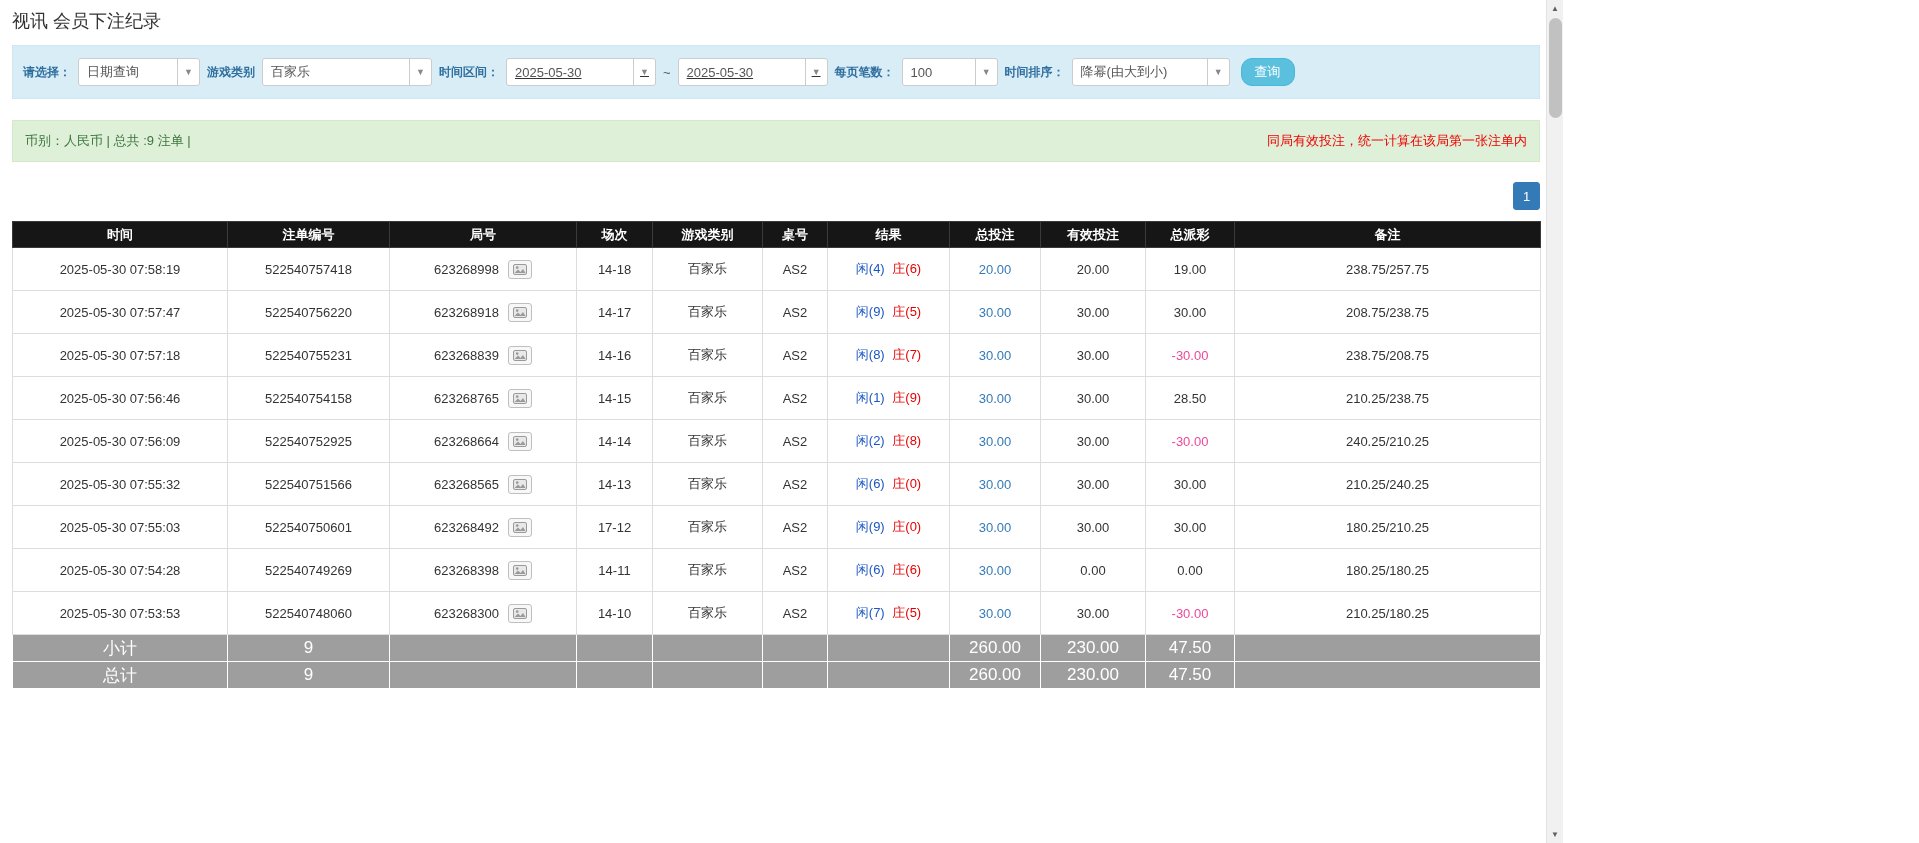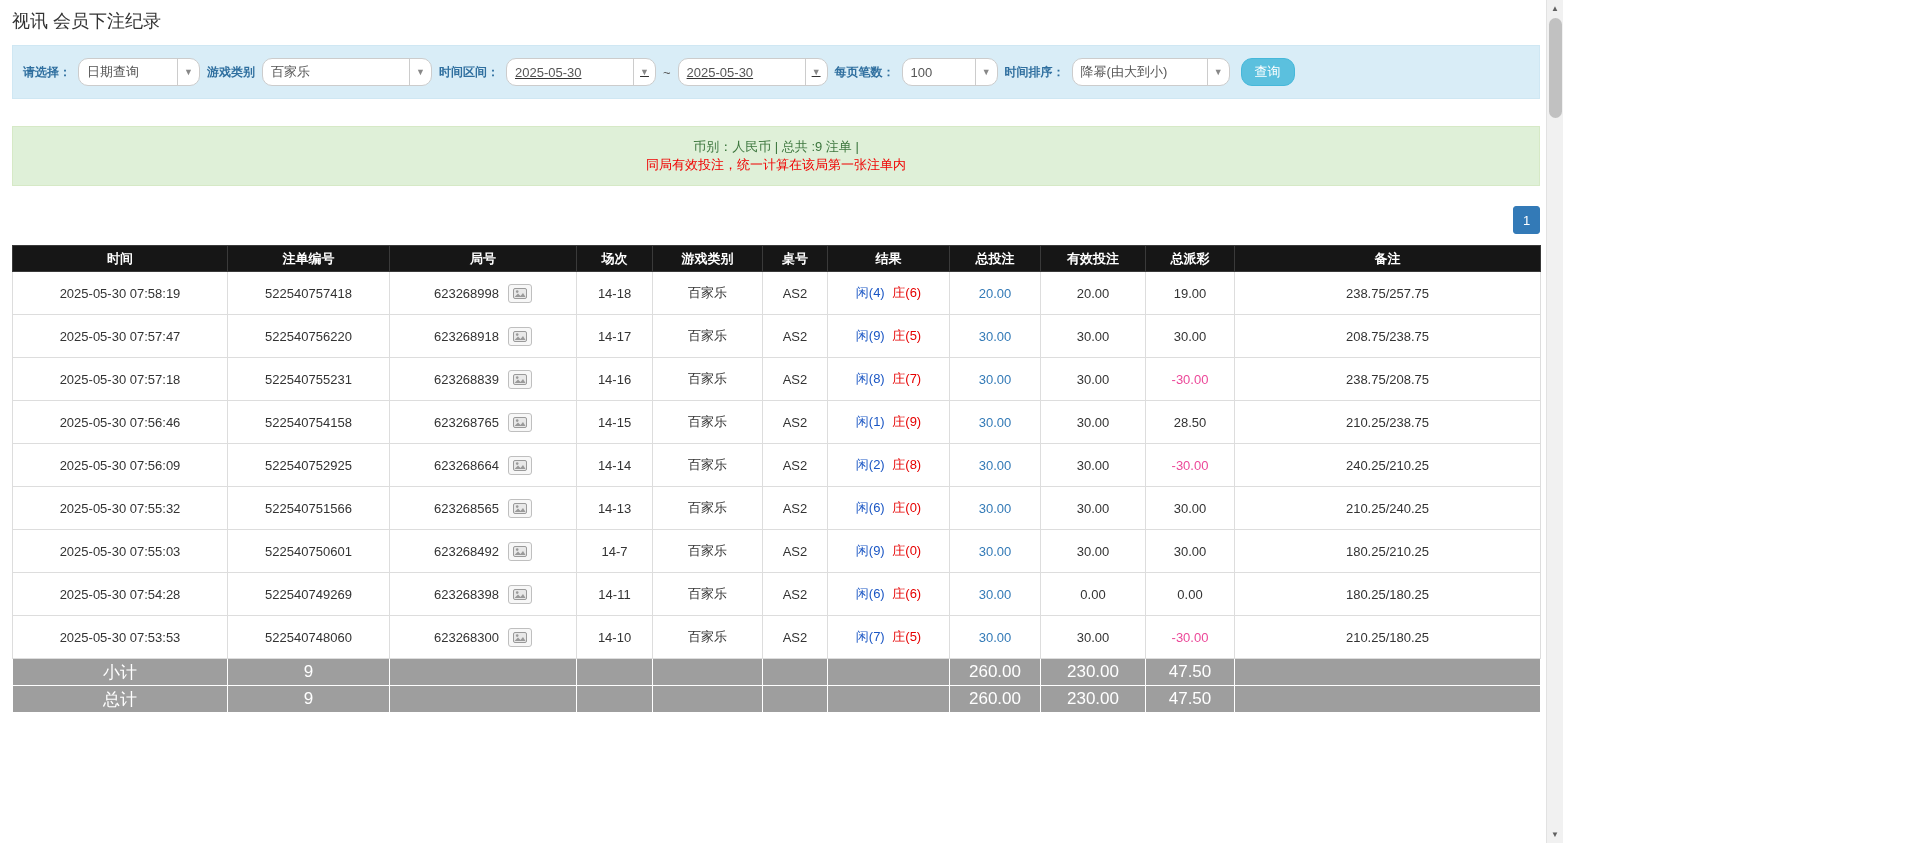--- a/index.html
+++ b/index.html
@@ -15,43 +15,42 @@
   .page-title { padding-top: 9px; font-size: 18px; color: #333; font-weight: 400; }
 
   
   .filter-bar {
     margin-top: 12px; background: #d9edf7; border: 1px solid #cfe7f3;
     padding: 12px 10px; display: flex; align-items: center; gap: 7px;
   }
   .f-label { font-size: 12px; font-weight: bold; color: #2f6f9f; white-space: nowrap; }
   .select {
     display: inline-flex; align-items: center; height: 28px;
-    background: #fff; border: 1px solid #ccc; border-radius: 10px; cursor: pointer;
+    background: #fff; border: 1px solid #ccc; border-radius: 3px; cursor: pointer;
   }
   .select .select-text { flex: 1; padding: 0 8px; font-size: 13px; color: #555; white-space: nowrap; overflow: hidden; }
   .select .caret-box {
     width: 22px; align-self: stretch; border-left: 1px solid #ccc;
     display: flex; align-items: center; justify-content: center;
     color: #888; font-size: 9px;
   }
   .w-query { width: 122px; } .w-game { width: 170px; } .w-date { width: 150px; text-decoration: underline; }
   .w-size { width: 96px; } .w-sort { width: 158px; }
   .tilde { font-size: 13px; color: #555; }
   .search-btn {
     height: 28px; padding: 0 13px; margin-left: 4px;
     background: #5bc0de; border: 1px solid #46b8da; border-radius: 11px;
     color: #fff; font-size: 13px; cursor: pointer;
   }
 
   
   .summary-bar {
-    margin-top: 27px; background: #dff0d8; border: 1px solid #d6e9c6;
+    margin-top: 21px; background: #dff0d8; border: 1px solid #d6e9c6;
     padding: 11px 12px; display: flex; justify-content: space-between; align-items: center;
     font-size: 13px;
-    flex-direction: column;
   }
   .summary-left { color: #3c763d; }
   .summary-right { color: #f00000; }
 
   
   .pagination { margin-top: 20px; display: flex; justify-content: flex-end; }
   .page-btn {
     min-width: 27px; height: 28px; background: #337ab7; border: 1px solid #337ab7;
     border-radius: 3px; color: #fff; font-size: 13px; cursor: pointer;
   }
@@ -363,21 +362,21 @@
         <span>623268492</span>
         <span class="roadmap-btn">
           <svg width="14" height="11" viewBox="0 0 14 11" aria-hidden="true">
             <rect x="0.5" y="0.5" width="13" height="10" rx="1.5" fill="#e8e8e8" stroke="#9a9a9a"></rect>
             <circle cx="4.2" cy="3.6" r="1.3" fill="#9a9a9a"></circle>
             <path d="M1.5 9 L5 5.5 L7.5 8 L10 5 L12.5 9 Z" fill="#9a9a9a"></path>
           </svg>
         </span>
       </span>
     </td>
-    <td>14-7</td>
+    <td>17-12</td>
     <td>百家乐</td>
     <td>AS2</td>
     <td>
       <span class="res-player">闲(9)</span>
       <span class="res-banker">庄(0)</span>
     </td>
     <td>
       <a class="bet-link">30.00</a>
     </td>
     <td>30.00</td>

